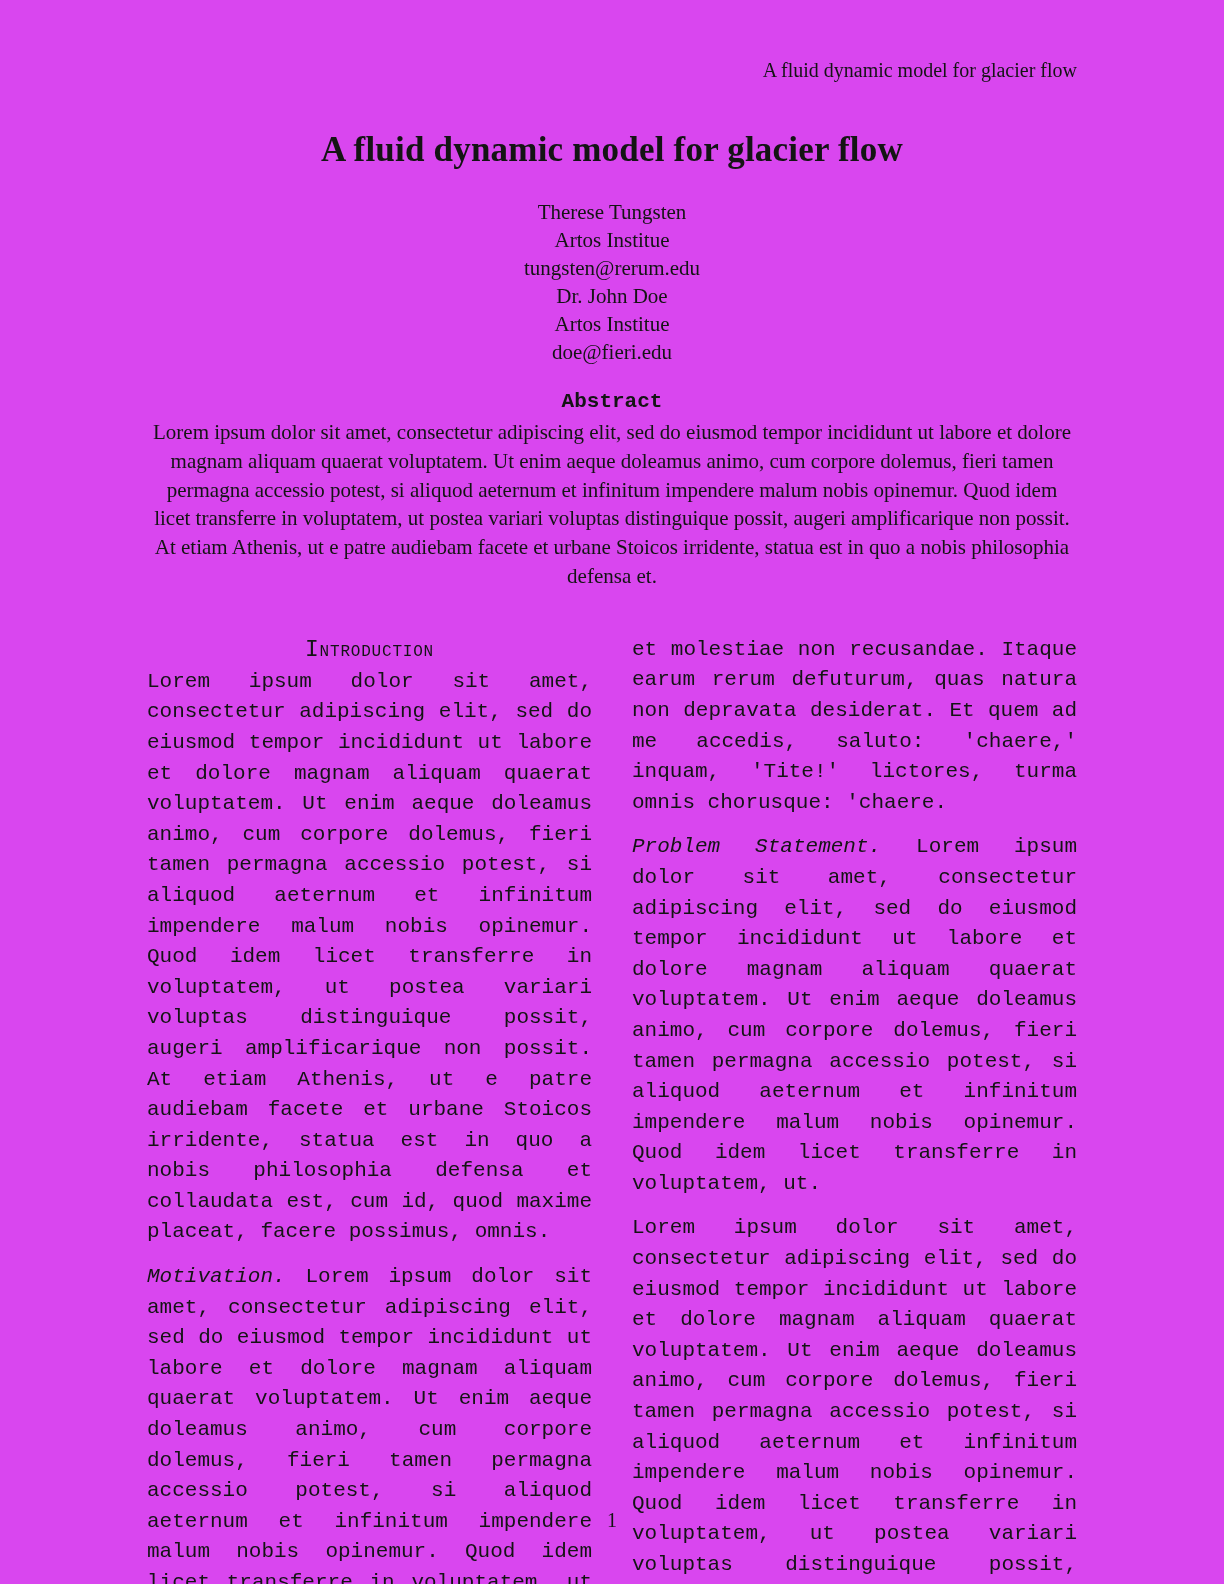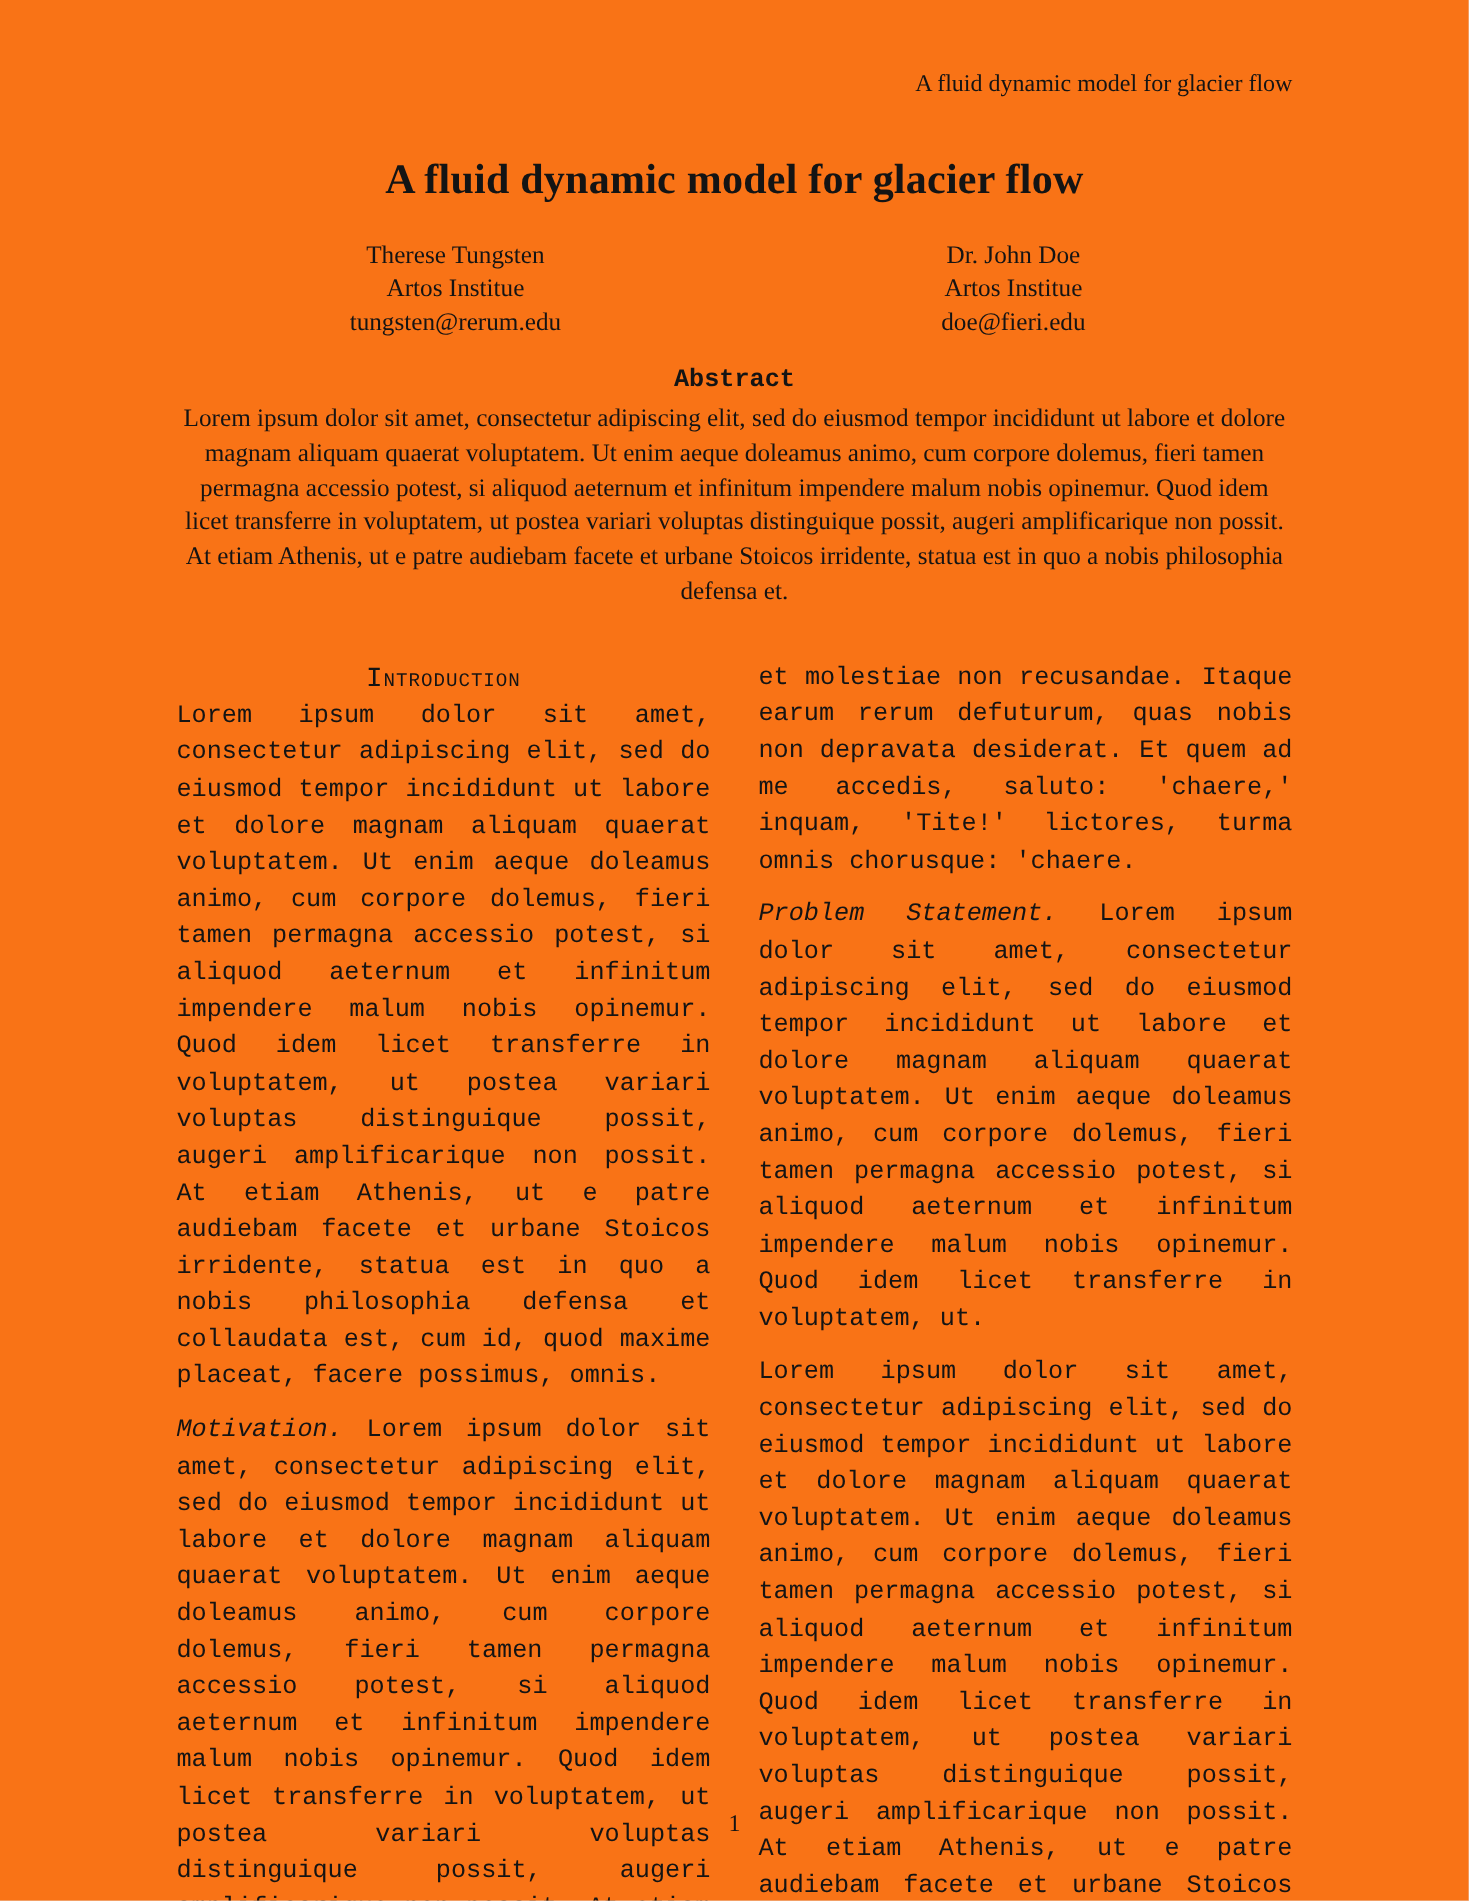--- a/index.html
+++ b/index.html
@@ -5,21 +5,21 @@
   html, body {
     margin: 0;
     padding: 0;
     background: #e8e8e8;
   }
   .page {
     position: relative;
     width: 1224px;
     height: 1584px;
     margin: 0 auto;
-    background: #f97316;
+    background: #d946ef;
     color: #141414;
     font-family: "Liberation Serif", "DejaVu Serif", serif;
     overflow: hidden;
     box-sizing: border-box;
   }
   .content {
     position: absolute;
     left: 147px;
     top: 0;
     width: 930px;
@@ -33,21 +33,21 @@
   .title {
     margin: 48px 0 0 0;
     text-align: center;
     font-size: 35px;
     line-height: 40px;
     font-weight: bold;
     letter-spacing: 0.2px;
   }
   .authors {
     display: flex;
-    flex-direction: row;
+    flex-direction: column;
     margin-top: 28px;
   }
   .author {
     flex: 1 1 0;
     text-align: center;
     font-size: 21px;
     line-height: 28px;
   }
   .abstract {
     margin: 22px auto 0 auto;
@@ -145,21 +145,21 @@
     <main class="columns">
 
       <div class="col">
         <h3 class="section-heading">Introduction</h3>
         <p class="body-para">Lorem ipsum dolor sit amet, consectetur adipiscing elit, sed do eiusmod tempor incididunt ut labore et dolore magnam aliquam quaerat voluptatem. Ut enim aeque doleamus animo, cum corpore dolemus, fieri tamen permagna accessio potest, si aliquod aeternum et infinitum impendere malum nobis opinemur. Quod idem licet transferre in voluptatem, ut postea variari voluptas distinguique possit, augeri amplificarique non possit. At etiam Athenis, ut e patre audiebam facete et urbane Stoicos irridente, statua est in quo a nobis philosophia defensa et collaudata est, cum id, quod maxime placeat, facere possimus, omnis.</p>
         <p class="body-para"><span class="runin-lead">Motivation.</span>
           <span>Lorem ipsum dolor sit amet, consectetur adipiscing elit, sed do eiusmod tempor incididunt ut labore et dolore magnam aliquam quaerat voluptatem. Ut enim aeque doleamus animo, cum corpore dolemus, fieri tamen permagna accessio potest, si aliquod aeternum et infinitum impendere malum nobis opinemur. Quod idem licet transferre in voluptatem, ut postea variari voluptas distinguique possit, augeri amplificarique non possit. At etiam Athenis, ut e patre audiebam facete et urbane Stoicos irridente, statua est in quo a nobis philosophia defensa et collaudata est, cum id, quod maxime placeat, facere possimus, omnis voluptas assumenda est, omnis dolor repellendus. Temporibus autem quibusdam et aut officiis debitis aut rerum necessitatibus saepe eveniet, ut et voluptates repudiandae sint</span></p>
       </div>
 
       <div class="col">
-        <p class="body-para">et molestiae non recusandae. Itaque earum rerum defuturum, quas nobis non depravata desiderat. Et quem ad me accedis, saluto: 'chaere,' inquam, 'Tite!' lictores, turma omnis chorusque: 'chaere.</p>
+        <p class="body-para">et molestiae non recusandae. Itaque earum rerum defuturum, quas natura non depravata desiderat. Et quem ad me accedis, saluto: 'chaere,' inquam, 'Tite!' lictores, turma omnis chorusque: 'chaere.</p>
         <p class="body-para"><span class="runin-lead">Problem Statement.</span>
           <span>Lorem ipsum dolor sit amet, consectetur adipiscing elit, sed do eiusmod tempor incididunt ut labore et dolore magnam aliquam quaerat voluptatem. Ut enim aeque doleamus animo, cum corpore dolemus, fieri tamen permagna accessio potest, si aliquod aeternum et infinitum impendere malum nobis opinemur. Quod idem licet transferre in voluptatem, ut.</span></p>
         <p class="body-para">Lorem ipsum dolor sit amet, consectetur adipiscing elit, sed do eiusmod tempor incididunt ut labore et dolore magnam aliquam quaerat voluptatem. Ut enim aeque doleamus animo, cum corpore dolemus, fieri tamen permagna accessio potest, si aliquod aeternum et infinitum impendere malum nobis opinemur. Quod idem licet transferre in voluptatem, ut postea variari voluptas distinguique possit, augeri amplificarique non possit. At etiam Athenis, ut e patre audiebam facete et urbane Stoicos irridente, statua est in quo a nobis philosophia defensa et collaudata est, cum id, quod maxime placeat, facere possimus, omnis voluptas assumenda est, omnis dolor repellendus. Temporibus autem quibusdam et aut officiis debitis aut rerum necessitatibus saepe eve-</p>
       </div>
 
     </main>
   </div>
 
   <div class="page-number">1</div>
 </div>

